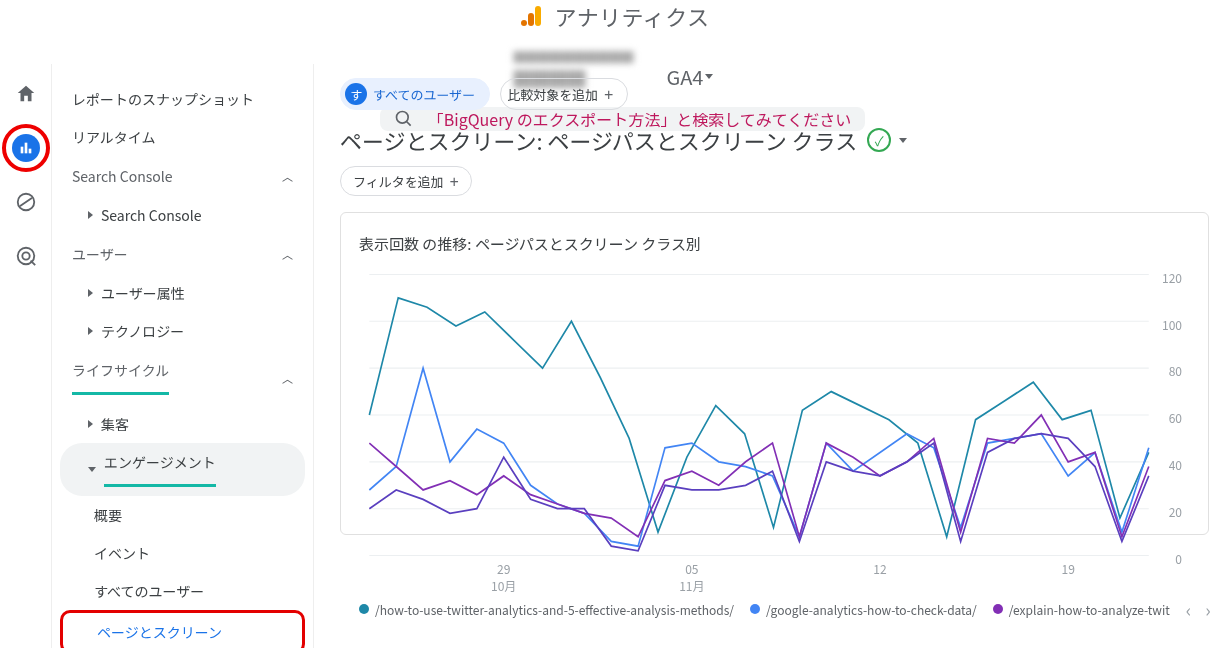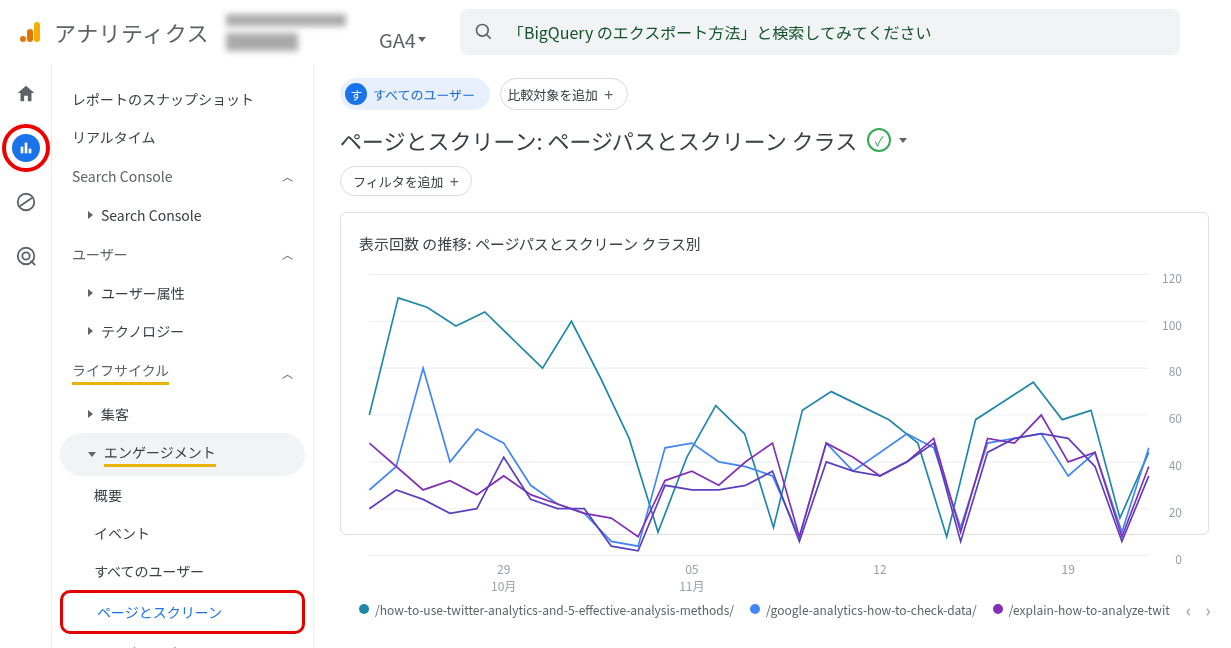--- a/index.html
+++ b/index.html
@@ -1,44 +1,44 @@
 <!DOCTYPE html>
 <html><head>
 <meta charset="utf-8">
 <style>
   * { box-sizing: border-box; margin: 0; padding: 0; }
   body { font-family: "Noto Sans JP", "Roboto", Arial, sans-serif; font-size: 14px; color: #3c4043; background: #fff; width: 1231px; height: 648px; overflow: hidden; }
 
-  .header { height: 64px; display: flex; align-items: center; padding: 0 20px; gap: 16px; }
+  .header { height: 64px; display: flex; align-items: center; padding: 0 12px; gap: 16px; flex-direction: column; }
   .logo-area { display: flex; align-items: center; gap: 10px; width: 190px; }
   .logo { width: 24px; height: 24px; position: relative; }
   .product-name { font-size: 22px; color: #5f6368; letter-spacing: 0.5px; }
   .property-area { display: flex; flex-direction: column; font-size: 12px; color: #aaa; filter: blur(3px); margin-right: 4px;}
   .ga4-label { font-size: 20px; color: #5f6368; margin-right: 4px; display:flex; align-items:center; gap:2px;margin-left:23px;}
   .search-box { flex: 1; max-width: 720px; height: 46px; background: #f1f3f4; border-radius: 8px; display: flex; align-items: center; padding: 0 14px; color: #5f6368; gap: 14px; margin-left: 14px;}
   .search-icon { width: 20px; height: 20px; }
-  .search-placeholder { font-size: 16px; color: #14532d; }
+  .search-placeholder { font-size: 16px; color: #be185d; }
 
   .body-row { display: flex; height: calc(648px - 64px); }
 
   .icon-rail { width: 52px; background: #fff; display: flex; flex-direction: column; align-items: center; padding-top: 16px; gap: 26px; border-right: 1px solid #eee;}
   .rail-item { width: 28px; height: 28px; display:flex; align-items:center; justify-content:center; color:#5f6368; }
   .rail-item.active-circle { position: relative; }
   .rail-item.active-circle::before { content:""; position:absolute; width:40px; height:40px; border:4px solid #ee0000; border-radius:50%; left:-10px; top:-10px; }
   .rail-item.active-circle .inner { width:28px; height:28px; border-radius:50%; background:#1a73e8; display:flex; align-items:center; justify-content:center; color:#fff;}
 
   .sidebar { width: 262px; padding: 16px 8px 8px 8px; overflow-y:auto; border-right:1px solid #eee;}
   .side-item { padding: 9px 12px; border-radius: 22px; cursor:pointer; display:flex; align-items:center; gap:8px; font-size:14px; color:#3c4043; }
   .side-section-head { display:flex; align-items:center; justify-content:space-between; padding:10px 12px; color:#5f6368; cursor:pointer;}
   .side-section-head .label { display:flex; align-items:center; gap:8px;}
   .side-sub { padding-left: 28px; }
   .engagement-head { background:#f1f3f4; border-radius:22px;}
   .engagement-sub .side-item { padding-left:34px; }
   .selected-page { color:#1a73e8; border:3px solid #e30000; border-radius:10px; }
-  .underline-red { border-bottom: 3px solid #eab308; padding-bottom:2px; display:inline-block;}
+  .underline-red { border-bottom: 3px solid #14b8a6; padding-bottom:12px; display:inline-block;}
   .chev { font-size:11px; color:#5f6368;}
   .tri { width:0;height:0; display:inline-block;}
   .tri.right { border-top:4px solid transparent; border-bottom:4px solid transparent; border-left:5px solid #5f6368;}
   .tri.down-s { border-left:4px solid transparent; border-right:4px solid transparent; border-top:5px solid #5f6368;}
 
   .main { flex:1; padding: 14px 0 0 26px; overflow:hidden; position:relative;}
   .chip-row { display:flex; gap:10px; align-items:center; margin-bottom: 14px;}
   .chip { border:1px solid #dadce0; border-radius: 18px; height:32px; display:flex; align-items:center; padding: 0 14px 0 6px; gap:6px; font-size:13px; color:#3c4043;}
   .chip.blue { background:#e8f0fe; border-color:#e8f0fe; color:#1967d2; padding-left:4px;}
   .chip .badge { width:22px; height:22px; border-radius:50%; background:#1a73e8; color:#fff; display:flex; align-items:center; justify-content:center; font-size:12px;}

